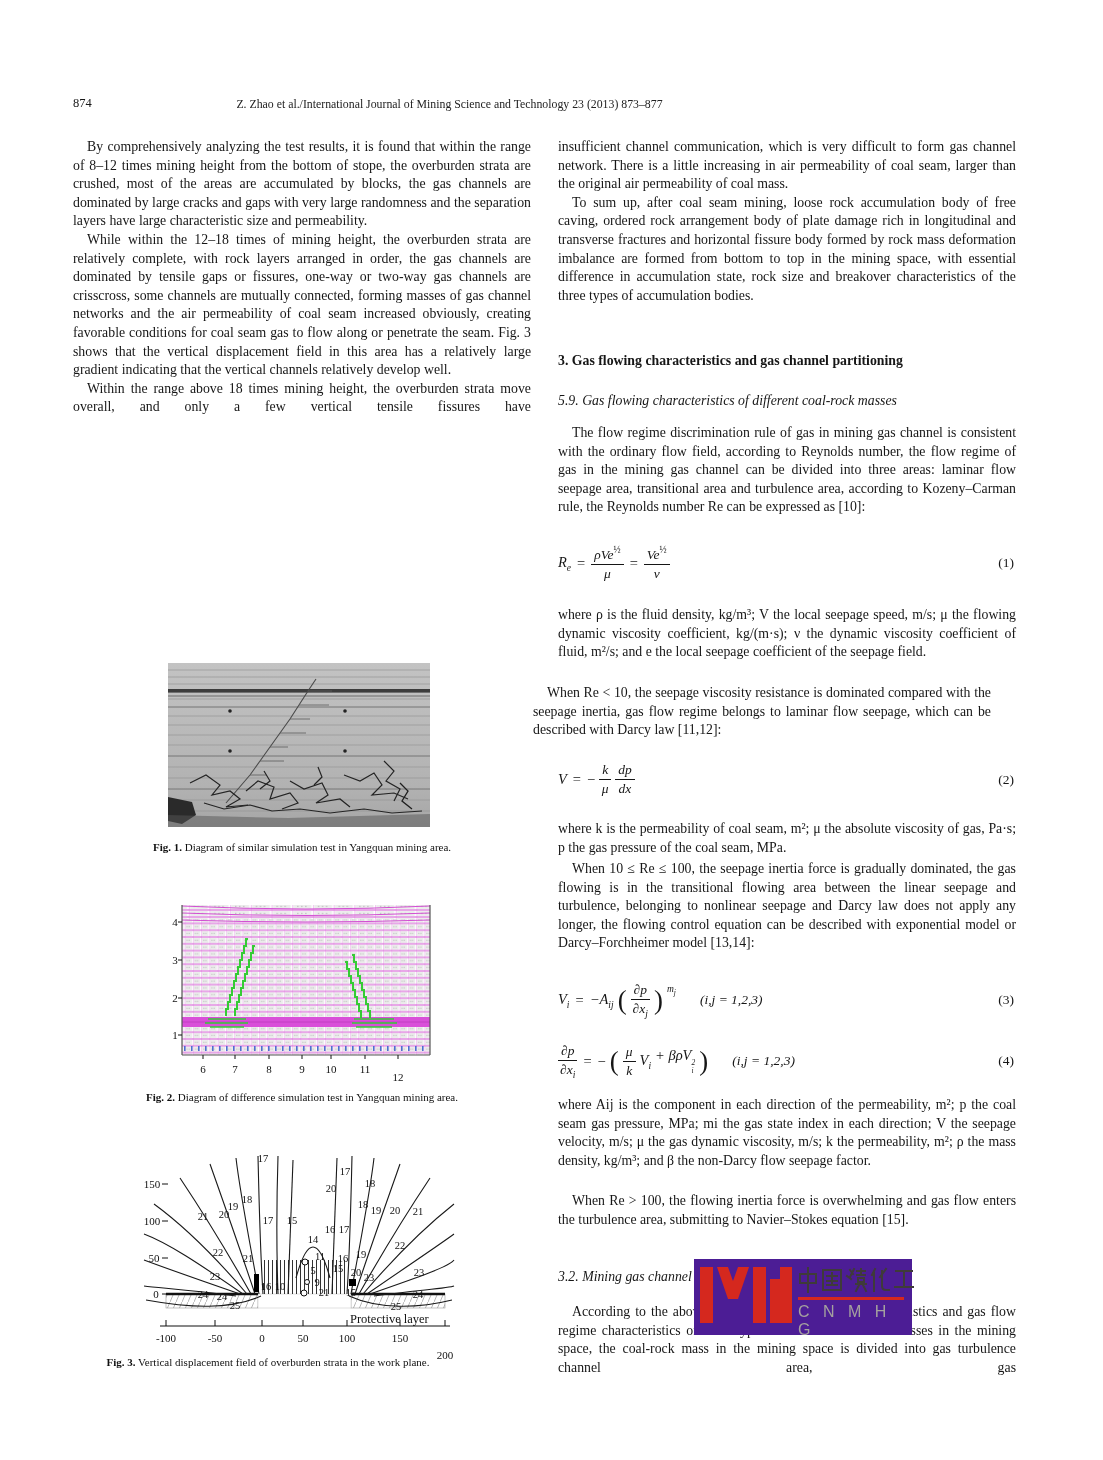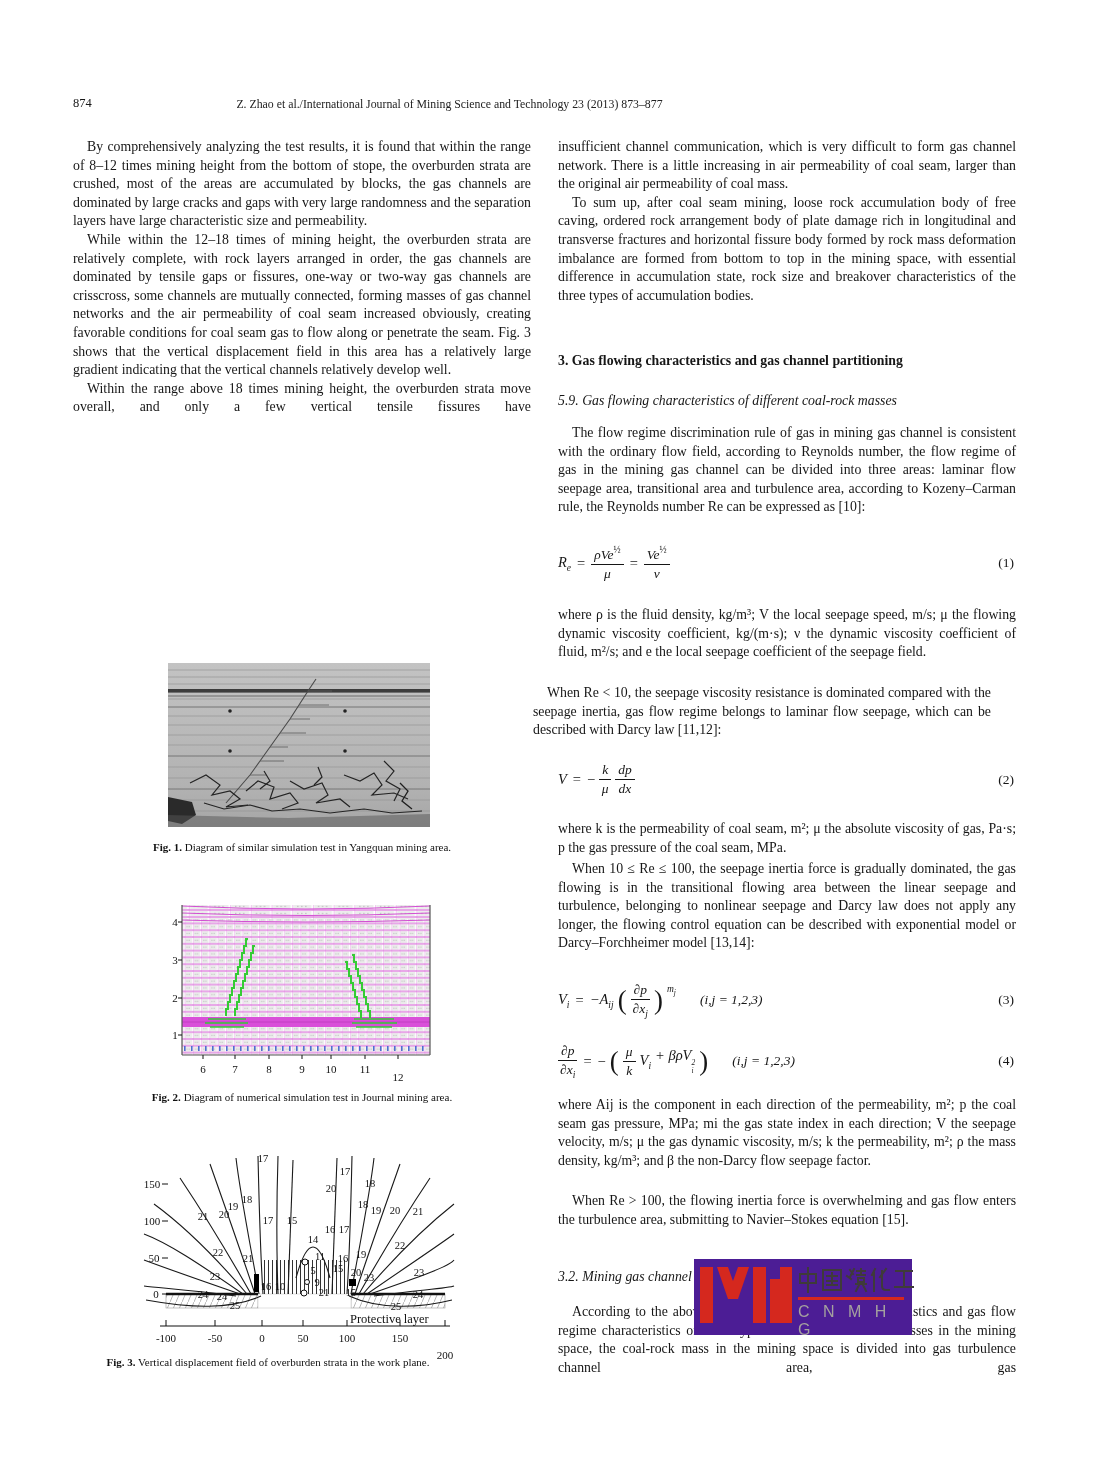--- a/index.html
+++ b/index.html
@@ -154,21 +154,21 @@
     <span class="ftick" style="left:35px;top:166px;">6</span>
     <span class="ftick" style="left:67px;top:166px;">7</span>
     <span class="ftick" style="left:101px;top:166px;">8</span>
     <span class="ftick" style="left:134px;top:166px;">9</span>
     <span class="ftick" style="left:163px;top:166px;">10</span>
     <span class="ftick" style="left:197px;top:166px;">11</span>
     <span class="ftick" style="left:230px;top:174px;">12</span>
   </div>
   <div class="abs caption" style="left:73px;top:1091px;">
     <b>Fig. 2.</b>
-    <span>Diagram of numerical simulation test in Journal mining area.</span>
+    <span>Diagram of difference simulation test in Yangquan mining area.</span>
   </div>
 
   <div class="figbox" style="left:140px;top:1148px;width:320px;height:200px;">
     <svg width="320" height="200" viewBox="0 0 320 200">
       <defs>
         <pattern id="hatch" width="6" height="14" patternUnits="userSpaceOnUse">
           <path d="M0,14 L6,0" stroke="#b5b5b5" stroke-width="1" fill="none"></path>
         </pattern>
       </defs>
 

